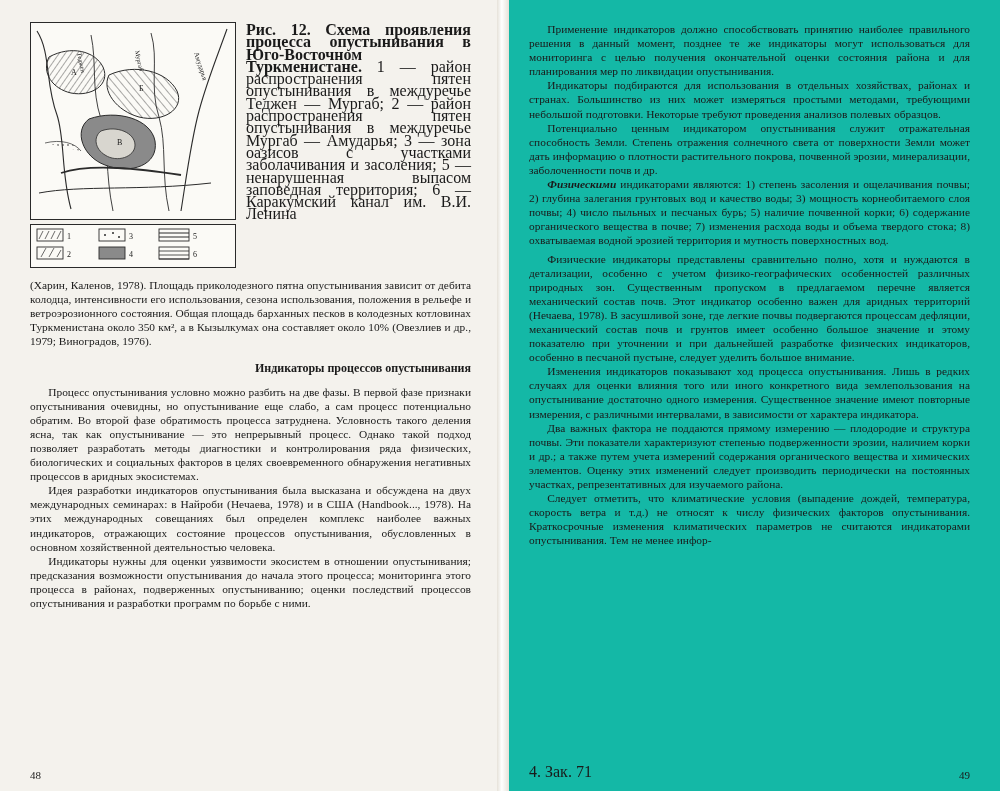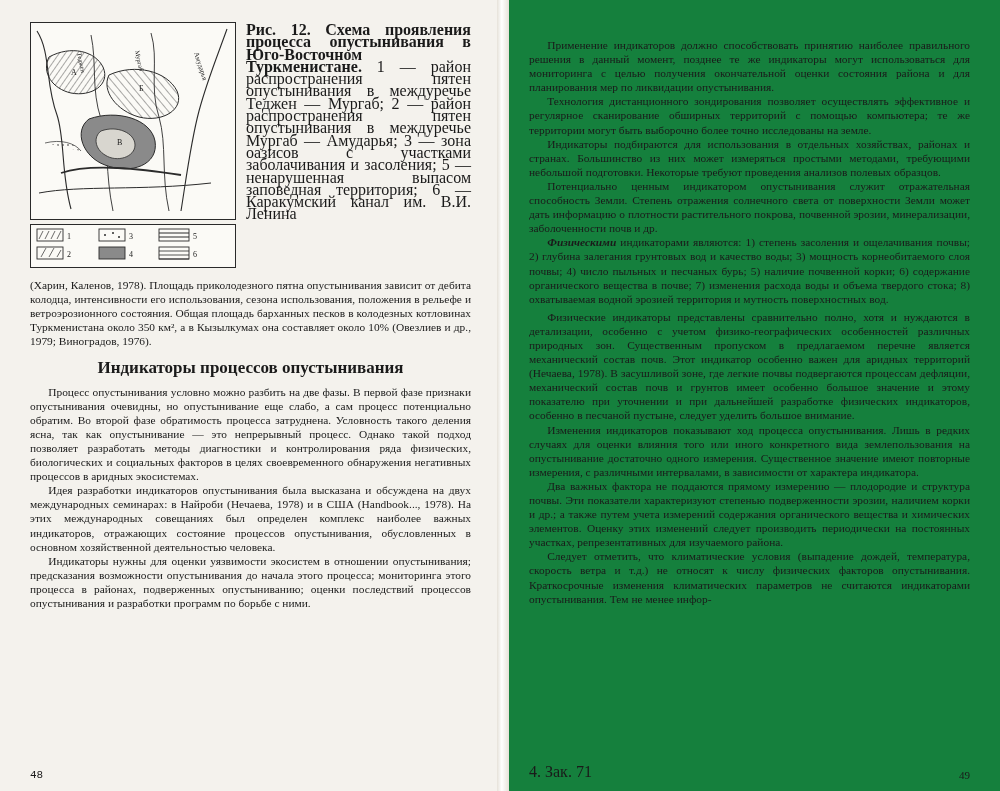--- a/index.html
+++ b/index.html
@@ -33,22 +33,22 @@
     width: 497px;
     padding: 22px 26px 18px 30px;
     background: #f4f2ed;
   }
   .gutter {
     width: 12px;
     background: linear-gradient(to right, #e6e2d9, #ffffff 40%, #e6e2d9);
   }
   .page-right {
     width: 491px;
-    padding: 38px 30px 18px 20px;
-    background: #15803d;
+    padding: 22px 30px 18px 20px;
+    background: #14b8a6;
   }
   .col-text {
     font-size: 11.4px;
     line-height: 14.1px;
     text-align: justify;
     text-justify: inter-word;
     hyphens: manual;
   }
   .col-text p {
     margin: 0;
@@ -85,32 +85,32 @@
     flex: 1 1 auto;
     font-size: 16px;
     line-height: 12.3px;
     text-align: justify;
     padding-top: 2px;
   }
   .fig-caption .ttl {
     font-weight: bold;
   }
   h2.section-head {
-    font-size: 17px;
+    font-size: 12px;
     font-weight: bold;
-    text-align: center;
+    text-align: right;
     margin: 13px 0 9px 0;
   }
   .it { font-style: italic; font-weight: bold; }
   .page-num {
     position: absolute;
     bottom: 10px;
     font-size: 11px;
   }
-  .page-num.left { left: 30px; font-family: Liberation Mono, monospace; }
+  .page-num.left { left: 30px; }
   .page-num.right { right: 30px; }
   .sig-mark {
     position: absolute;
     bottom: 10px;
     left: 20px;
     font-size: 16px;
   }
   .gap-sm { height: 4px; }
 </style>
 </head>
@@ -203,21 +203,20 @@
       </div>
 
       <div class="page-num left">48</div>
     </div>
 
     <div class="gutter"></div>
 
     <div class="page page-right">
       <div class="col-text">
         <p>Применение индикаторов должно способствовать принятию наиболее правильного решения в данный момент, позднее те же индикаторы могут использоваться для мониторинга с целью получения окончательной оценки состояния района и для планирования мер по ликвидации опустынивания.</p>
-        <p>Технология дистанционного зондирования позволяет осуществлять эффективное и регулярное сканирование обширных территорий с помощью компьютера; те же территории могут быть выборочно более точно исследованы на земле.</p>
         <p>Индикаторы подбираются для использования в отдельных хозяйствах, районах и странах. Большинство из них может измеряться простыми методами, требующими небольшой подготовки. Некоторые требуют проведения анализов полевых образцов.</p>
         <p>Потенциально ценным индикатором опустынивания служит отражательная способность Земли. Степень отражения солнечного света от поверхности Земли может дать информацию о плотности растительного покрова, почвенной эрозии, минерализации, заболоченности почв и др.</p>
 
         <p>
           <span class="it">Физическими</span>
           <span>индикаторами являются:</span><span> 1) степень засоления и ощелачивания почвы; 2) глубина залегания грунтовых вод и качество воды; 3) мощность корнеобитаемого слоя почвы; 4) число пыльных и песчаных бурь; 5) наличие почвенной корки; 6) содержание органического вещества в почве; 7) изменения расхода воды и объема твердого стока; 8) охватываемая водной эрозией территория и мутность поверхностных вод.</span>
         </p>
 
         <div class="gap-sm"></div>
 

